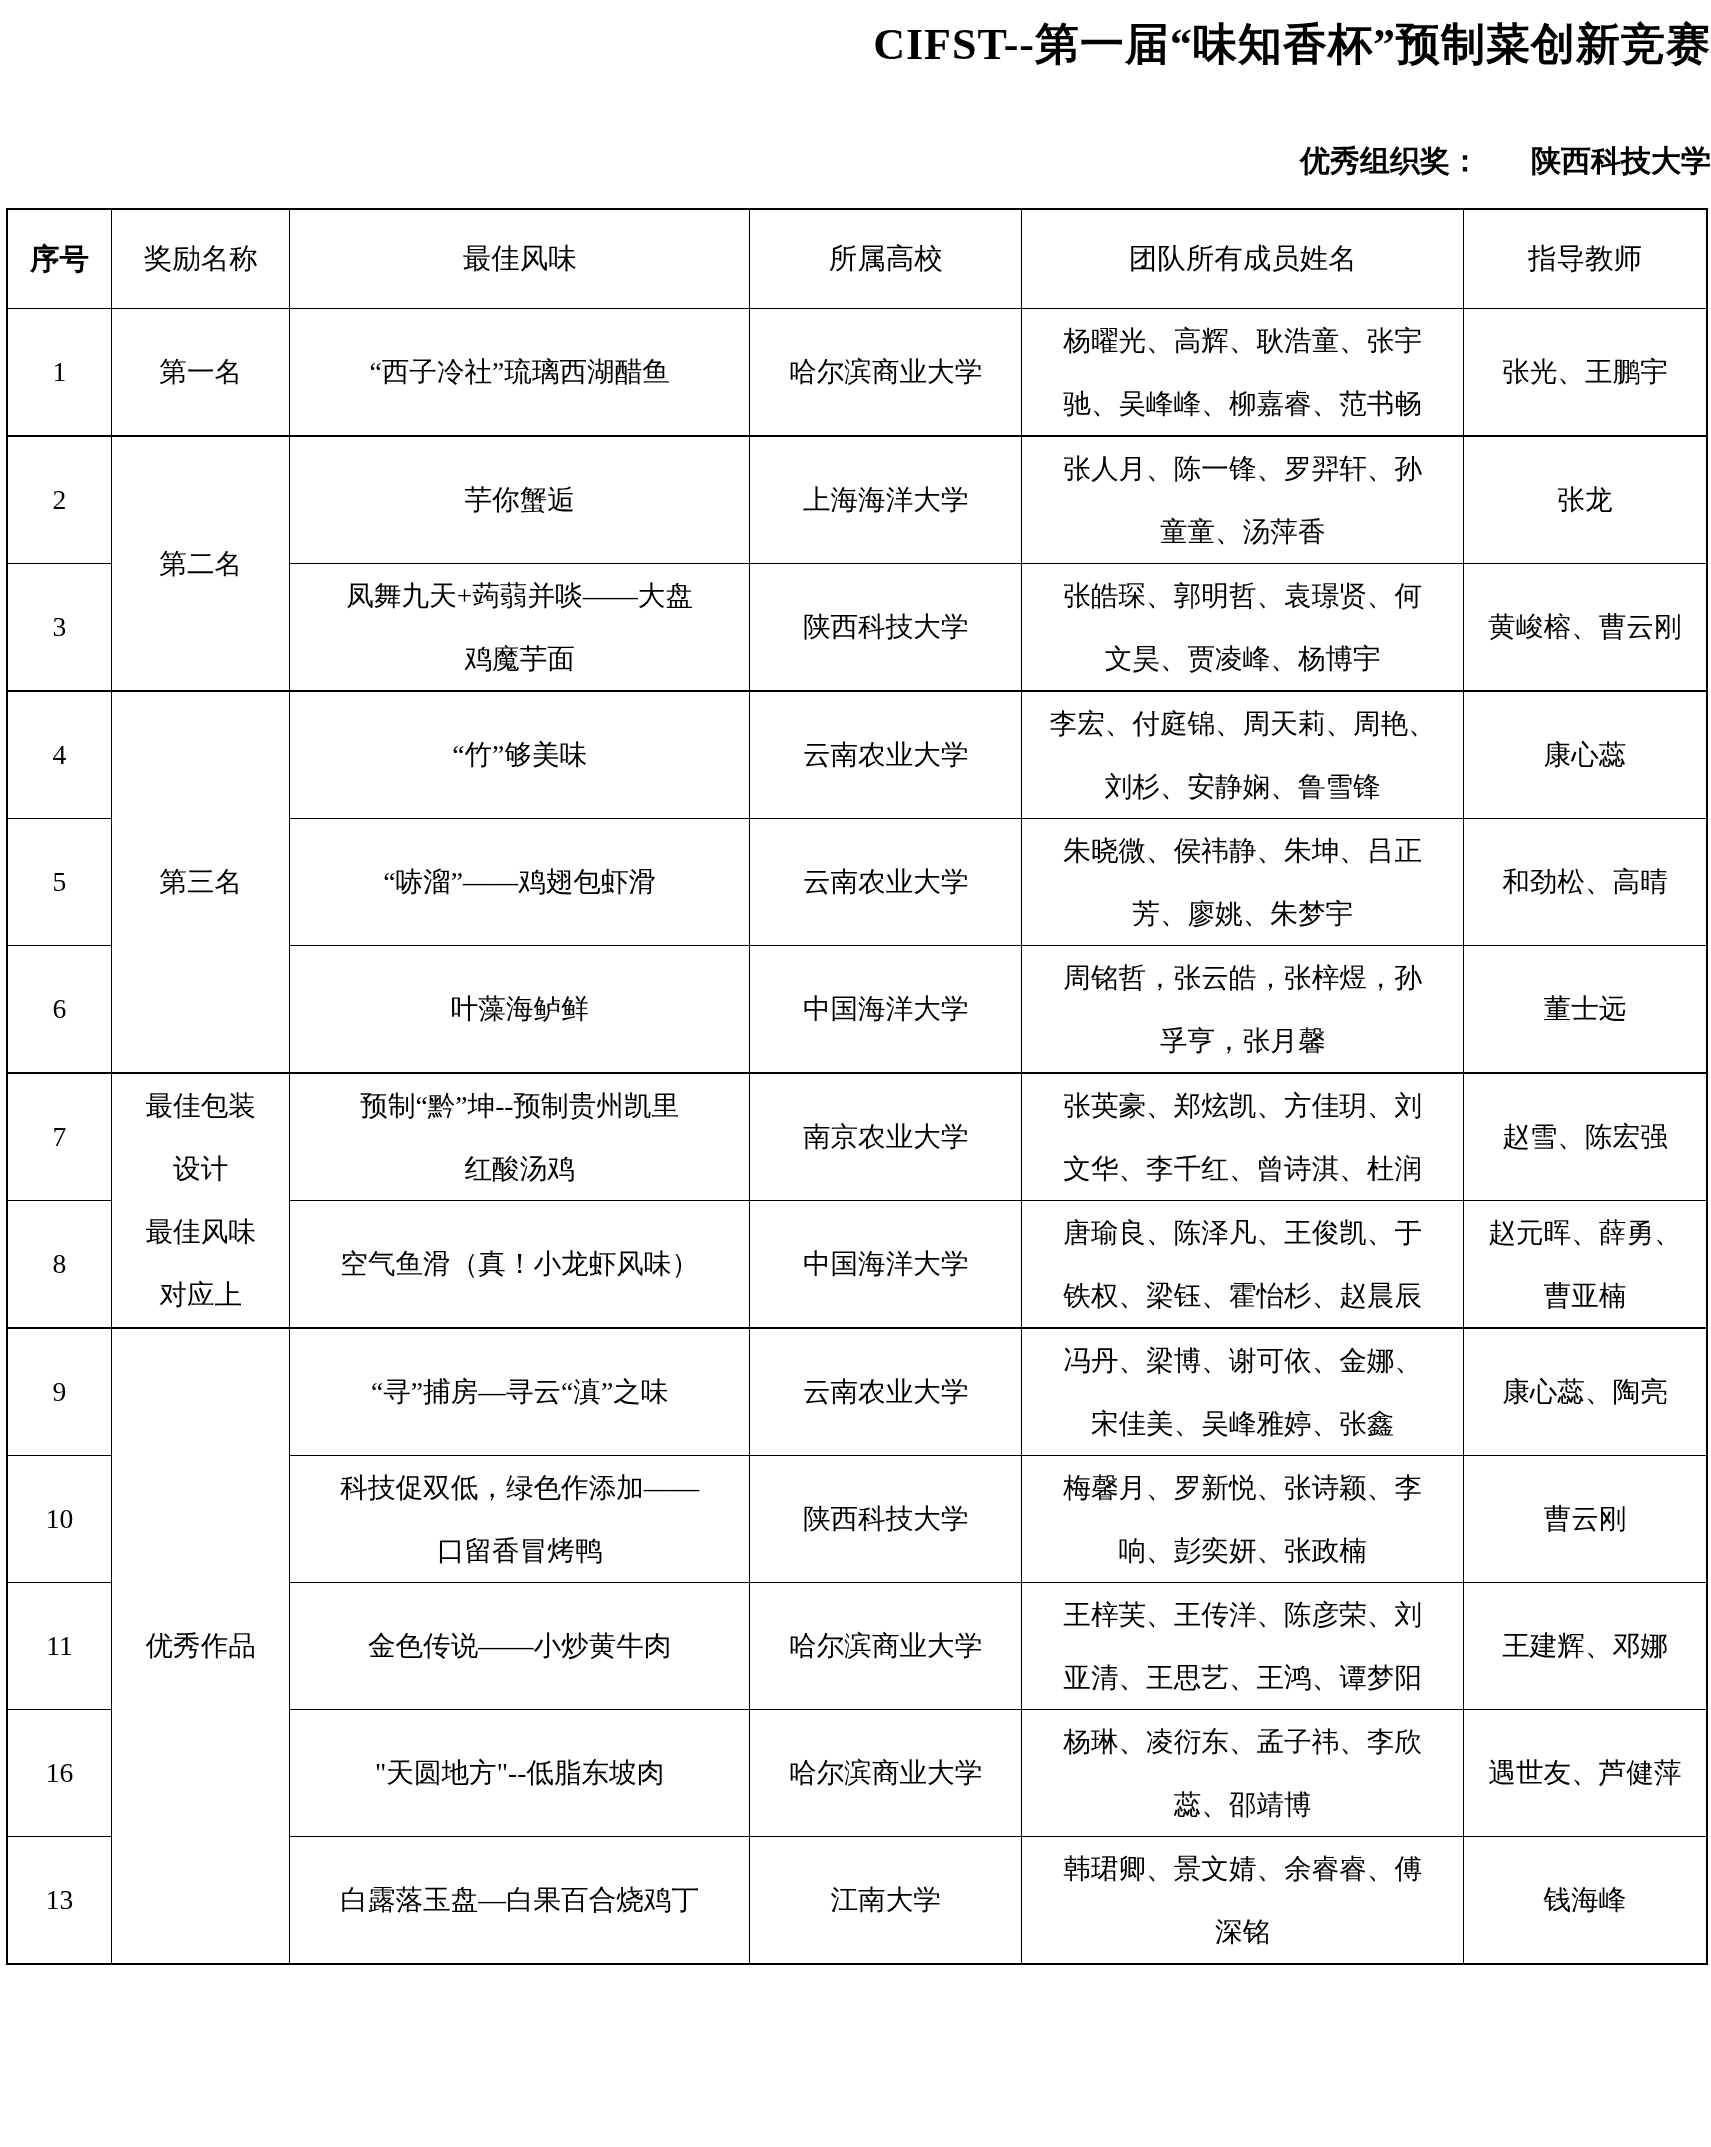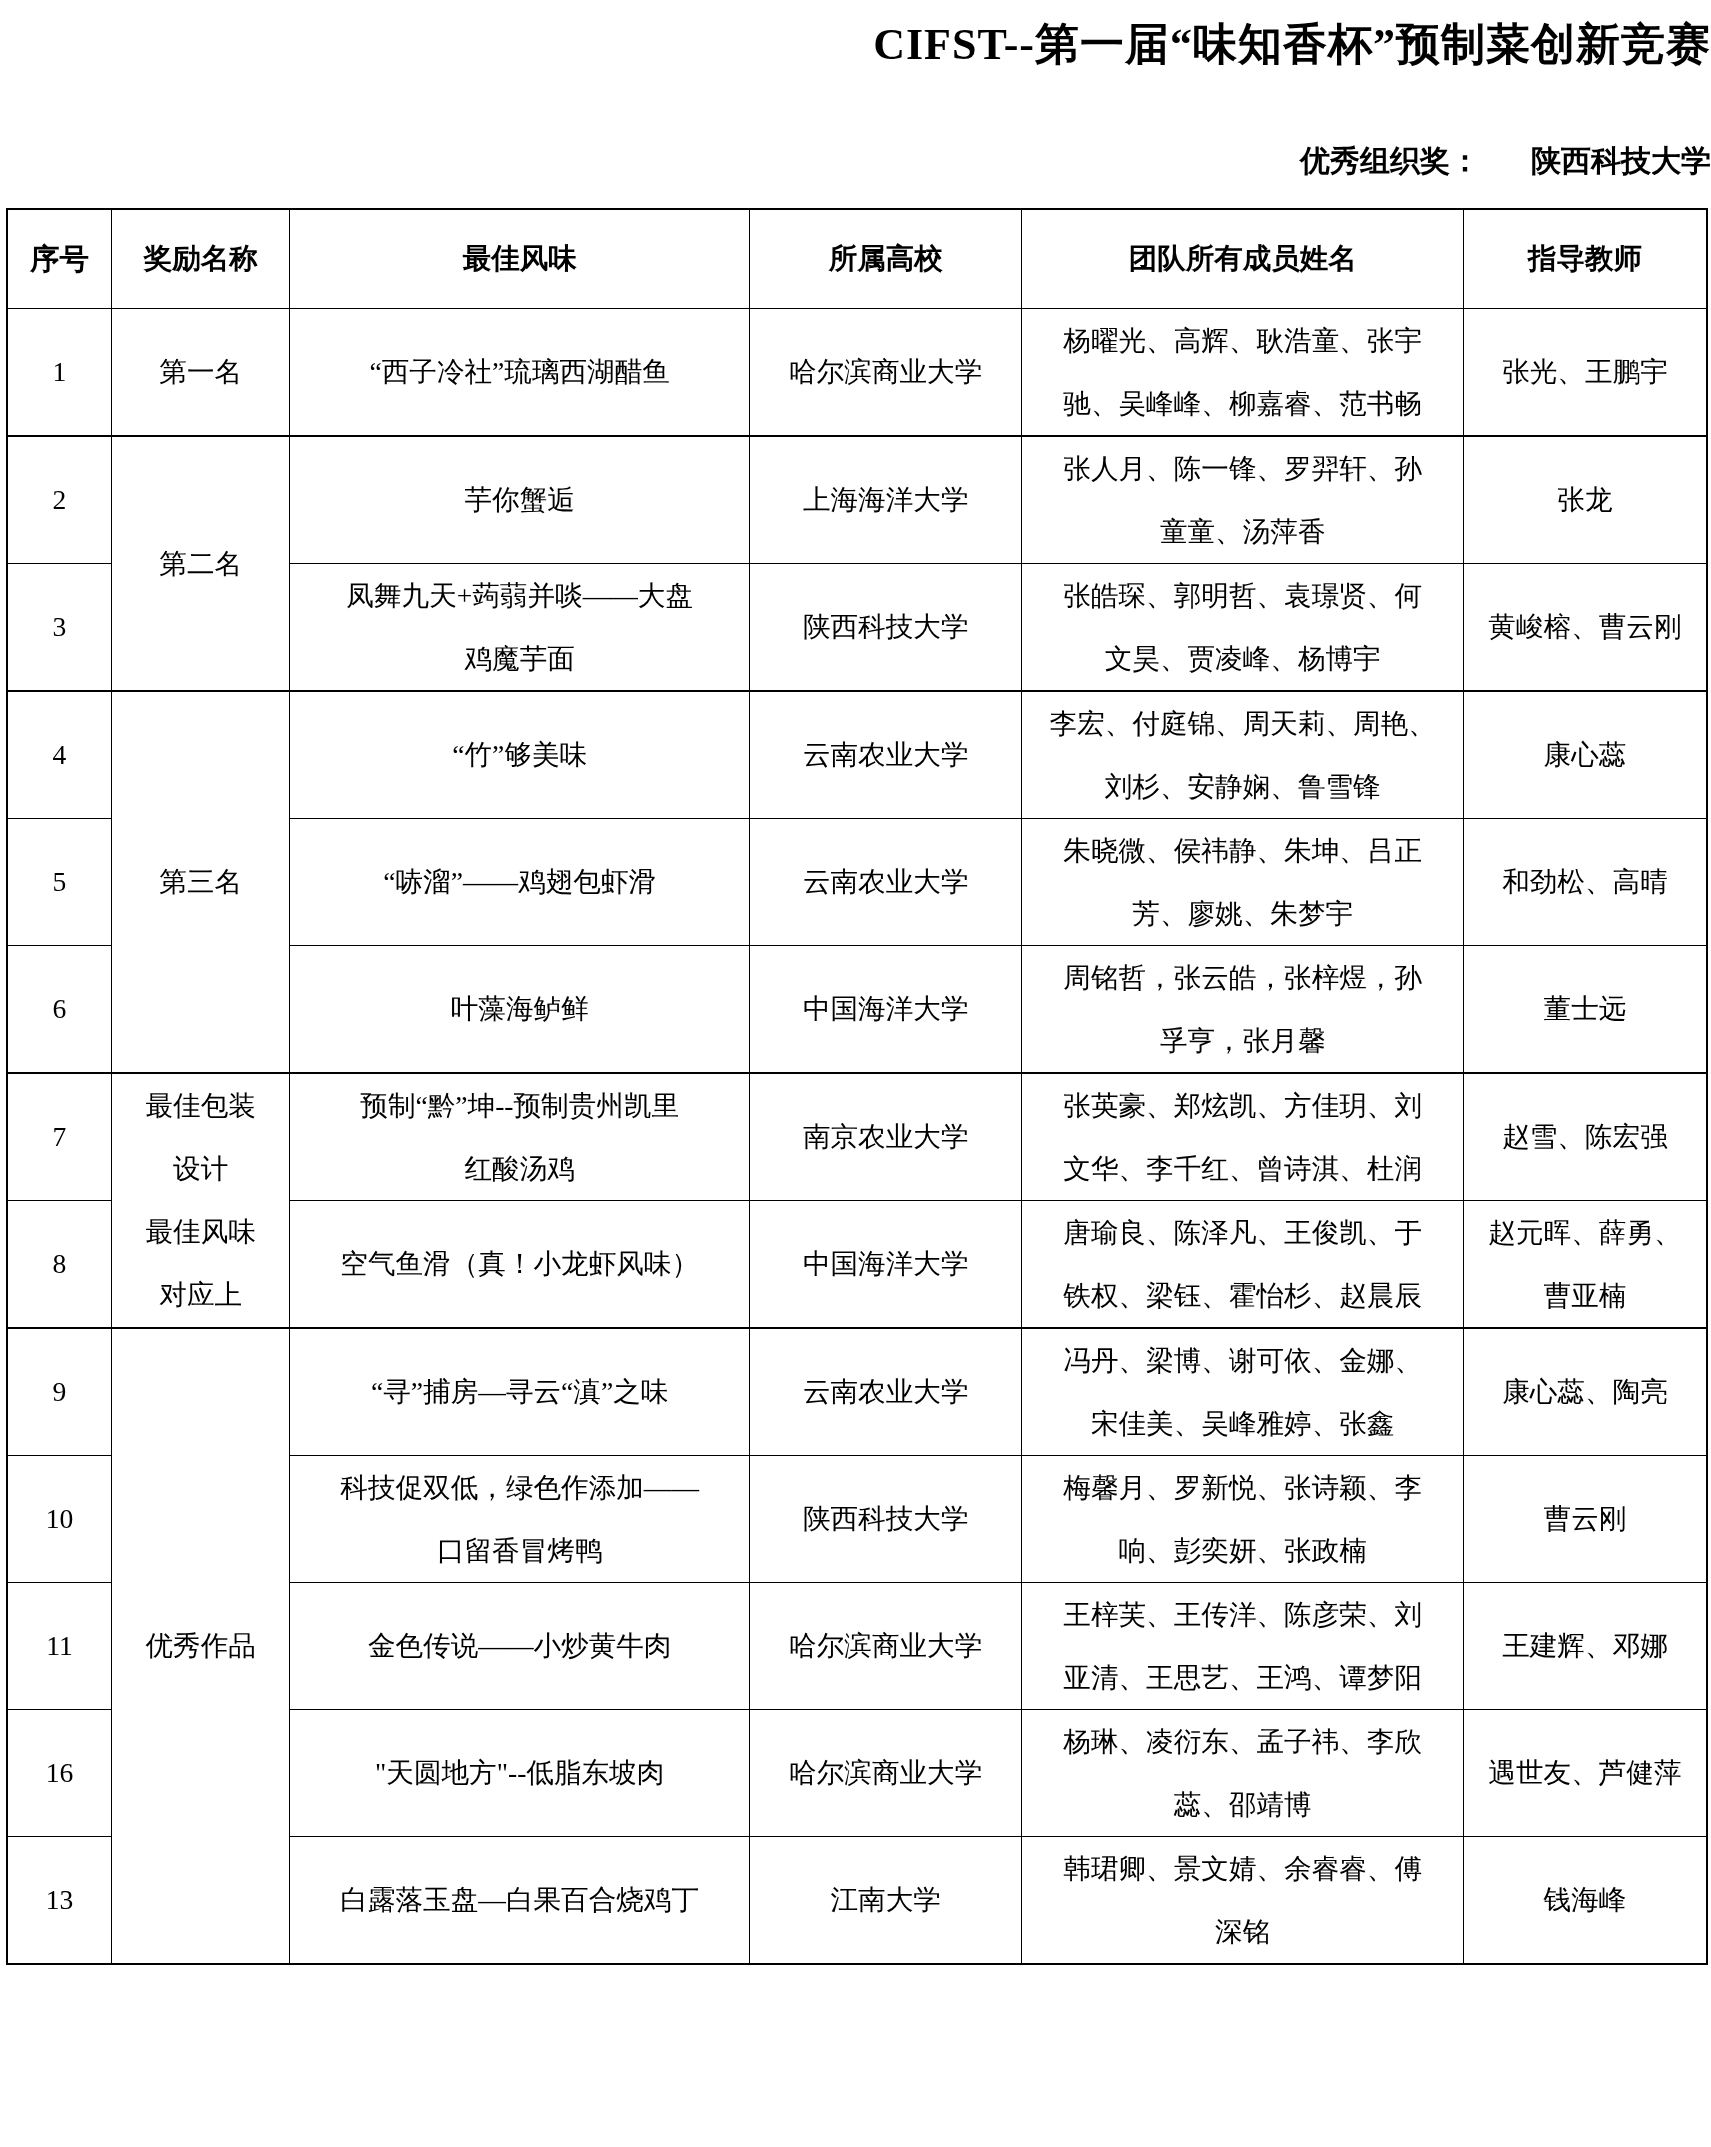--- a/index.html
+++ b/index.html
@@ -50,21 +50,21 @@
     border: 1.9px solid #000;
     text-align: center;
     vertical-align: middle;
     white-space: pre-line;
     padding: 0 3.8px;
     overflow: hidden;
   }
   thead tr { height: 99px; }
   th {
     font-size: 28.5px;
-    font-weight: 700;
+    font-weight: 400;
     line-height: 32px;
   }
   th.no-header {
     font-family: "Liberation Sans", "DejaVu Sans", sans-serif;
     font-size: 29.5px;
     font-weight: 700;
   }
   tbody tr { height: 126px; }
   td {
     font-size: 27.6px;

